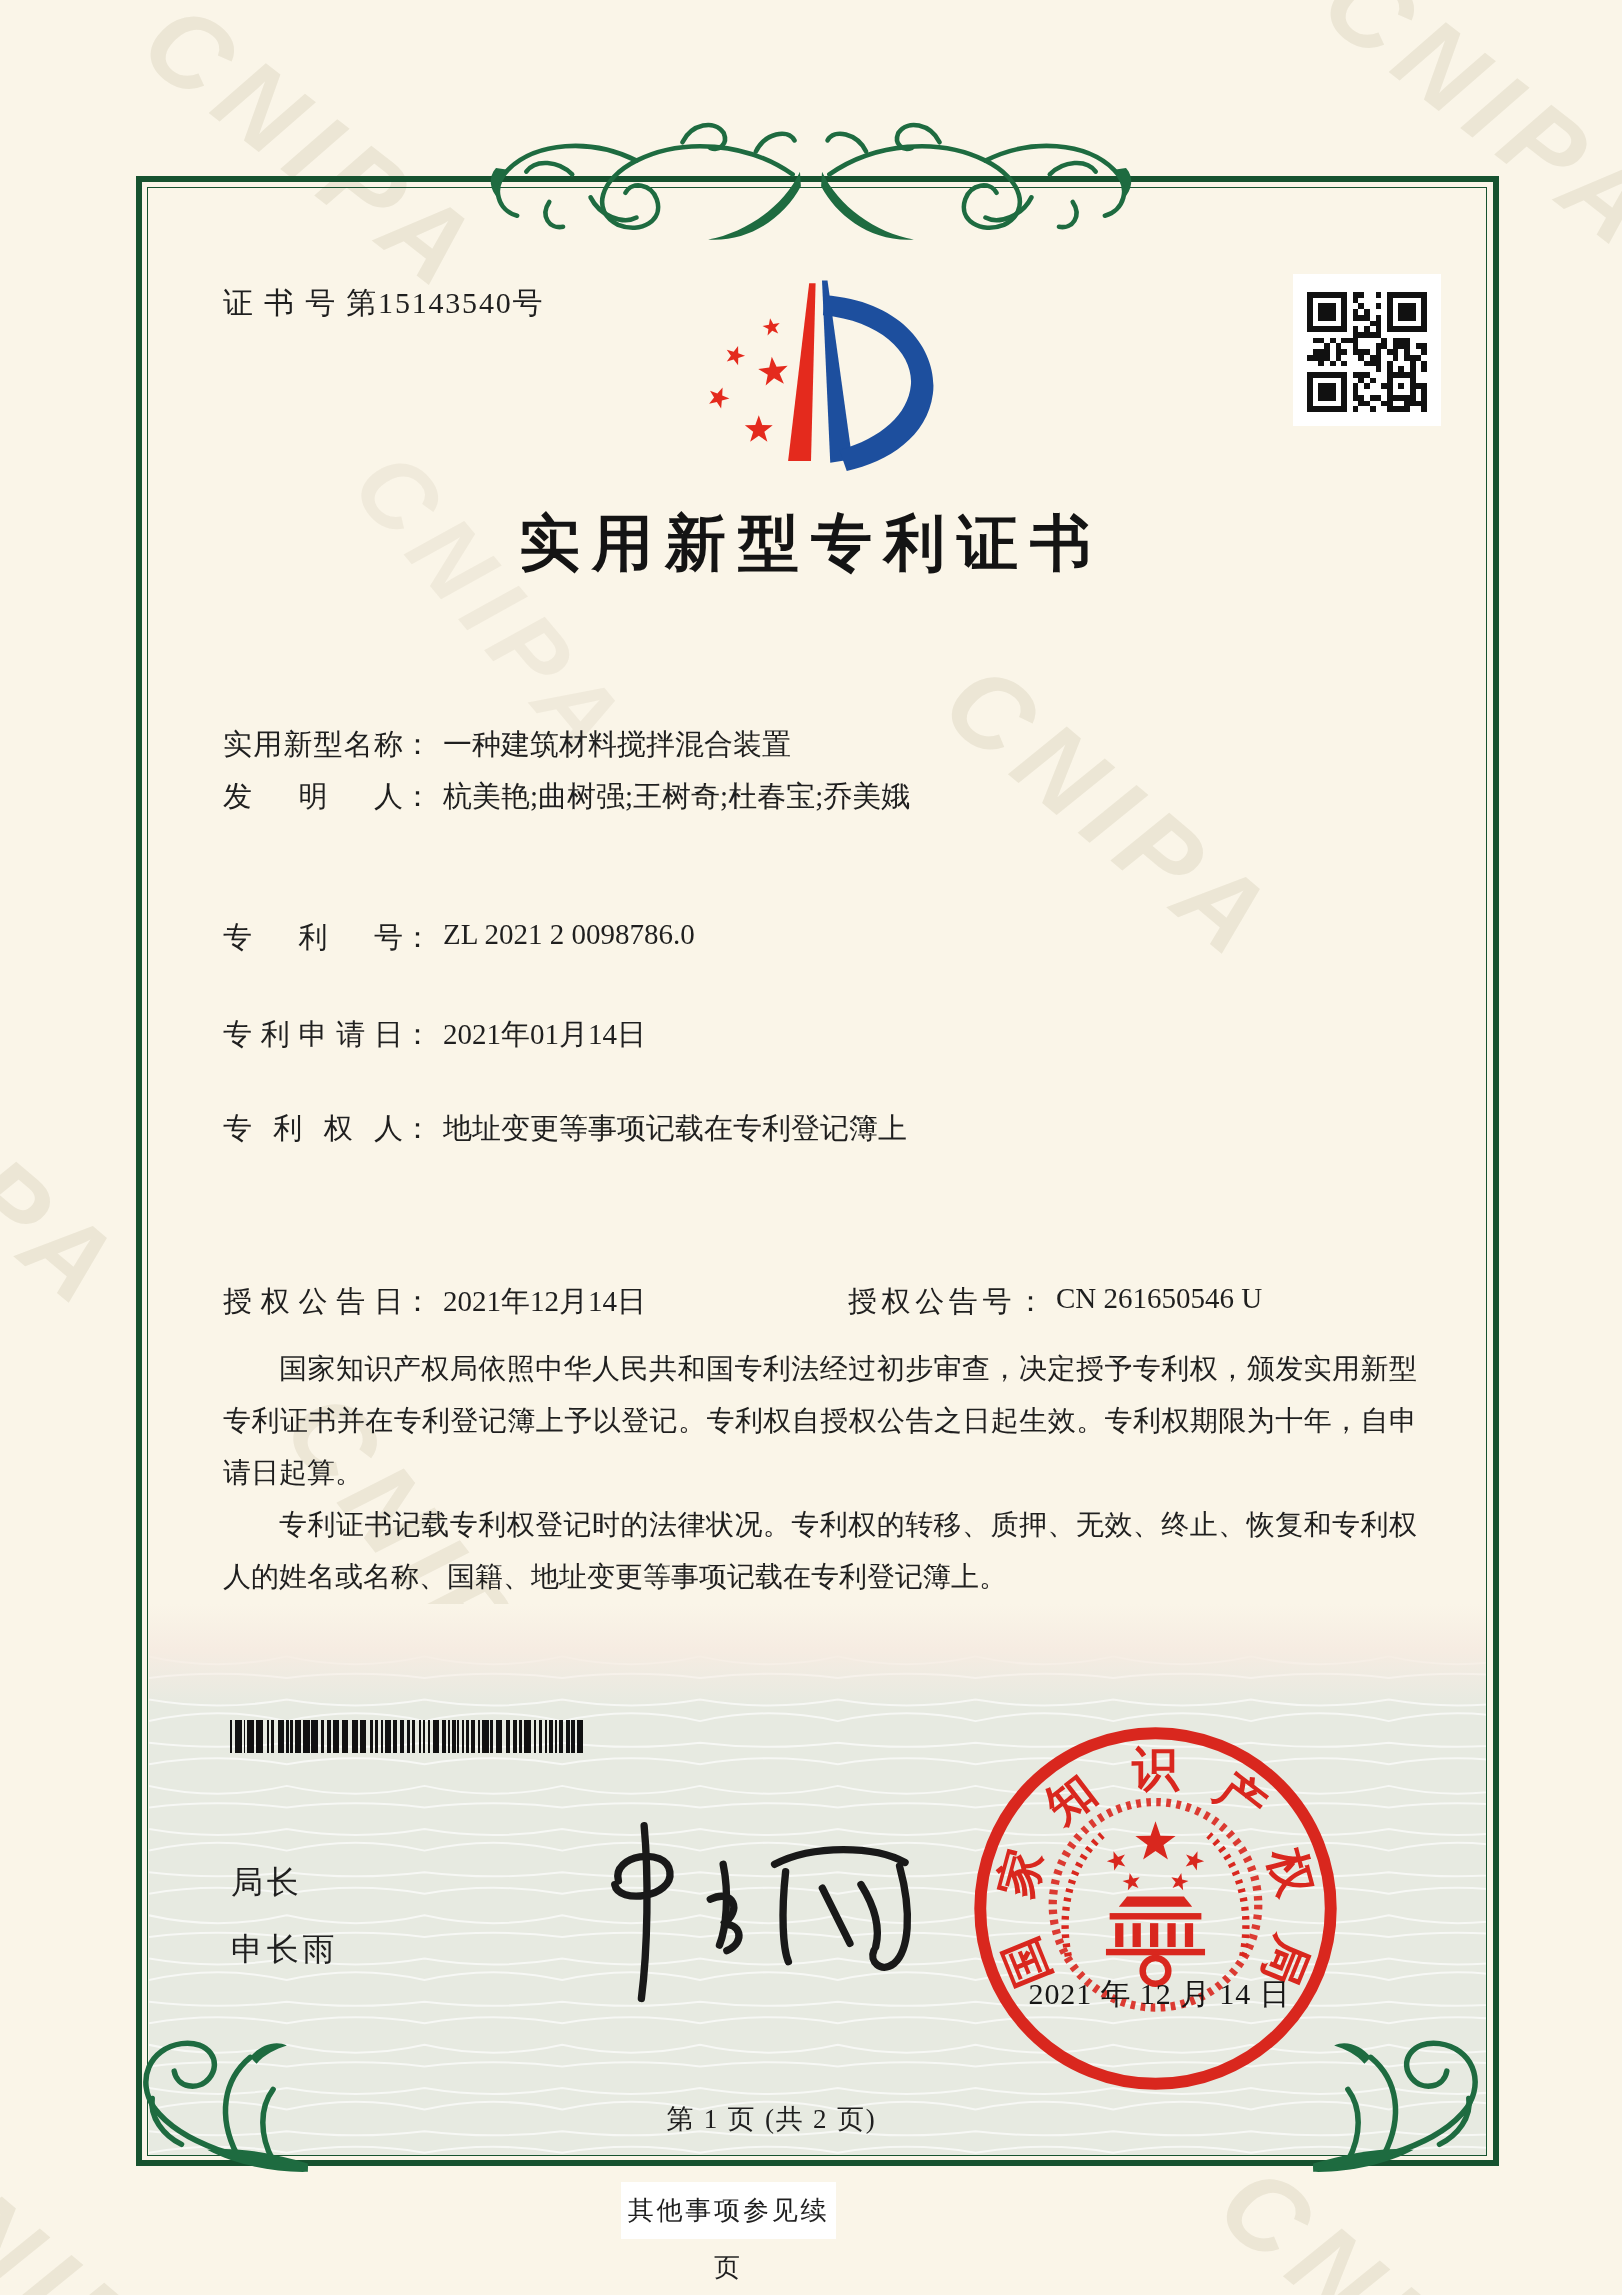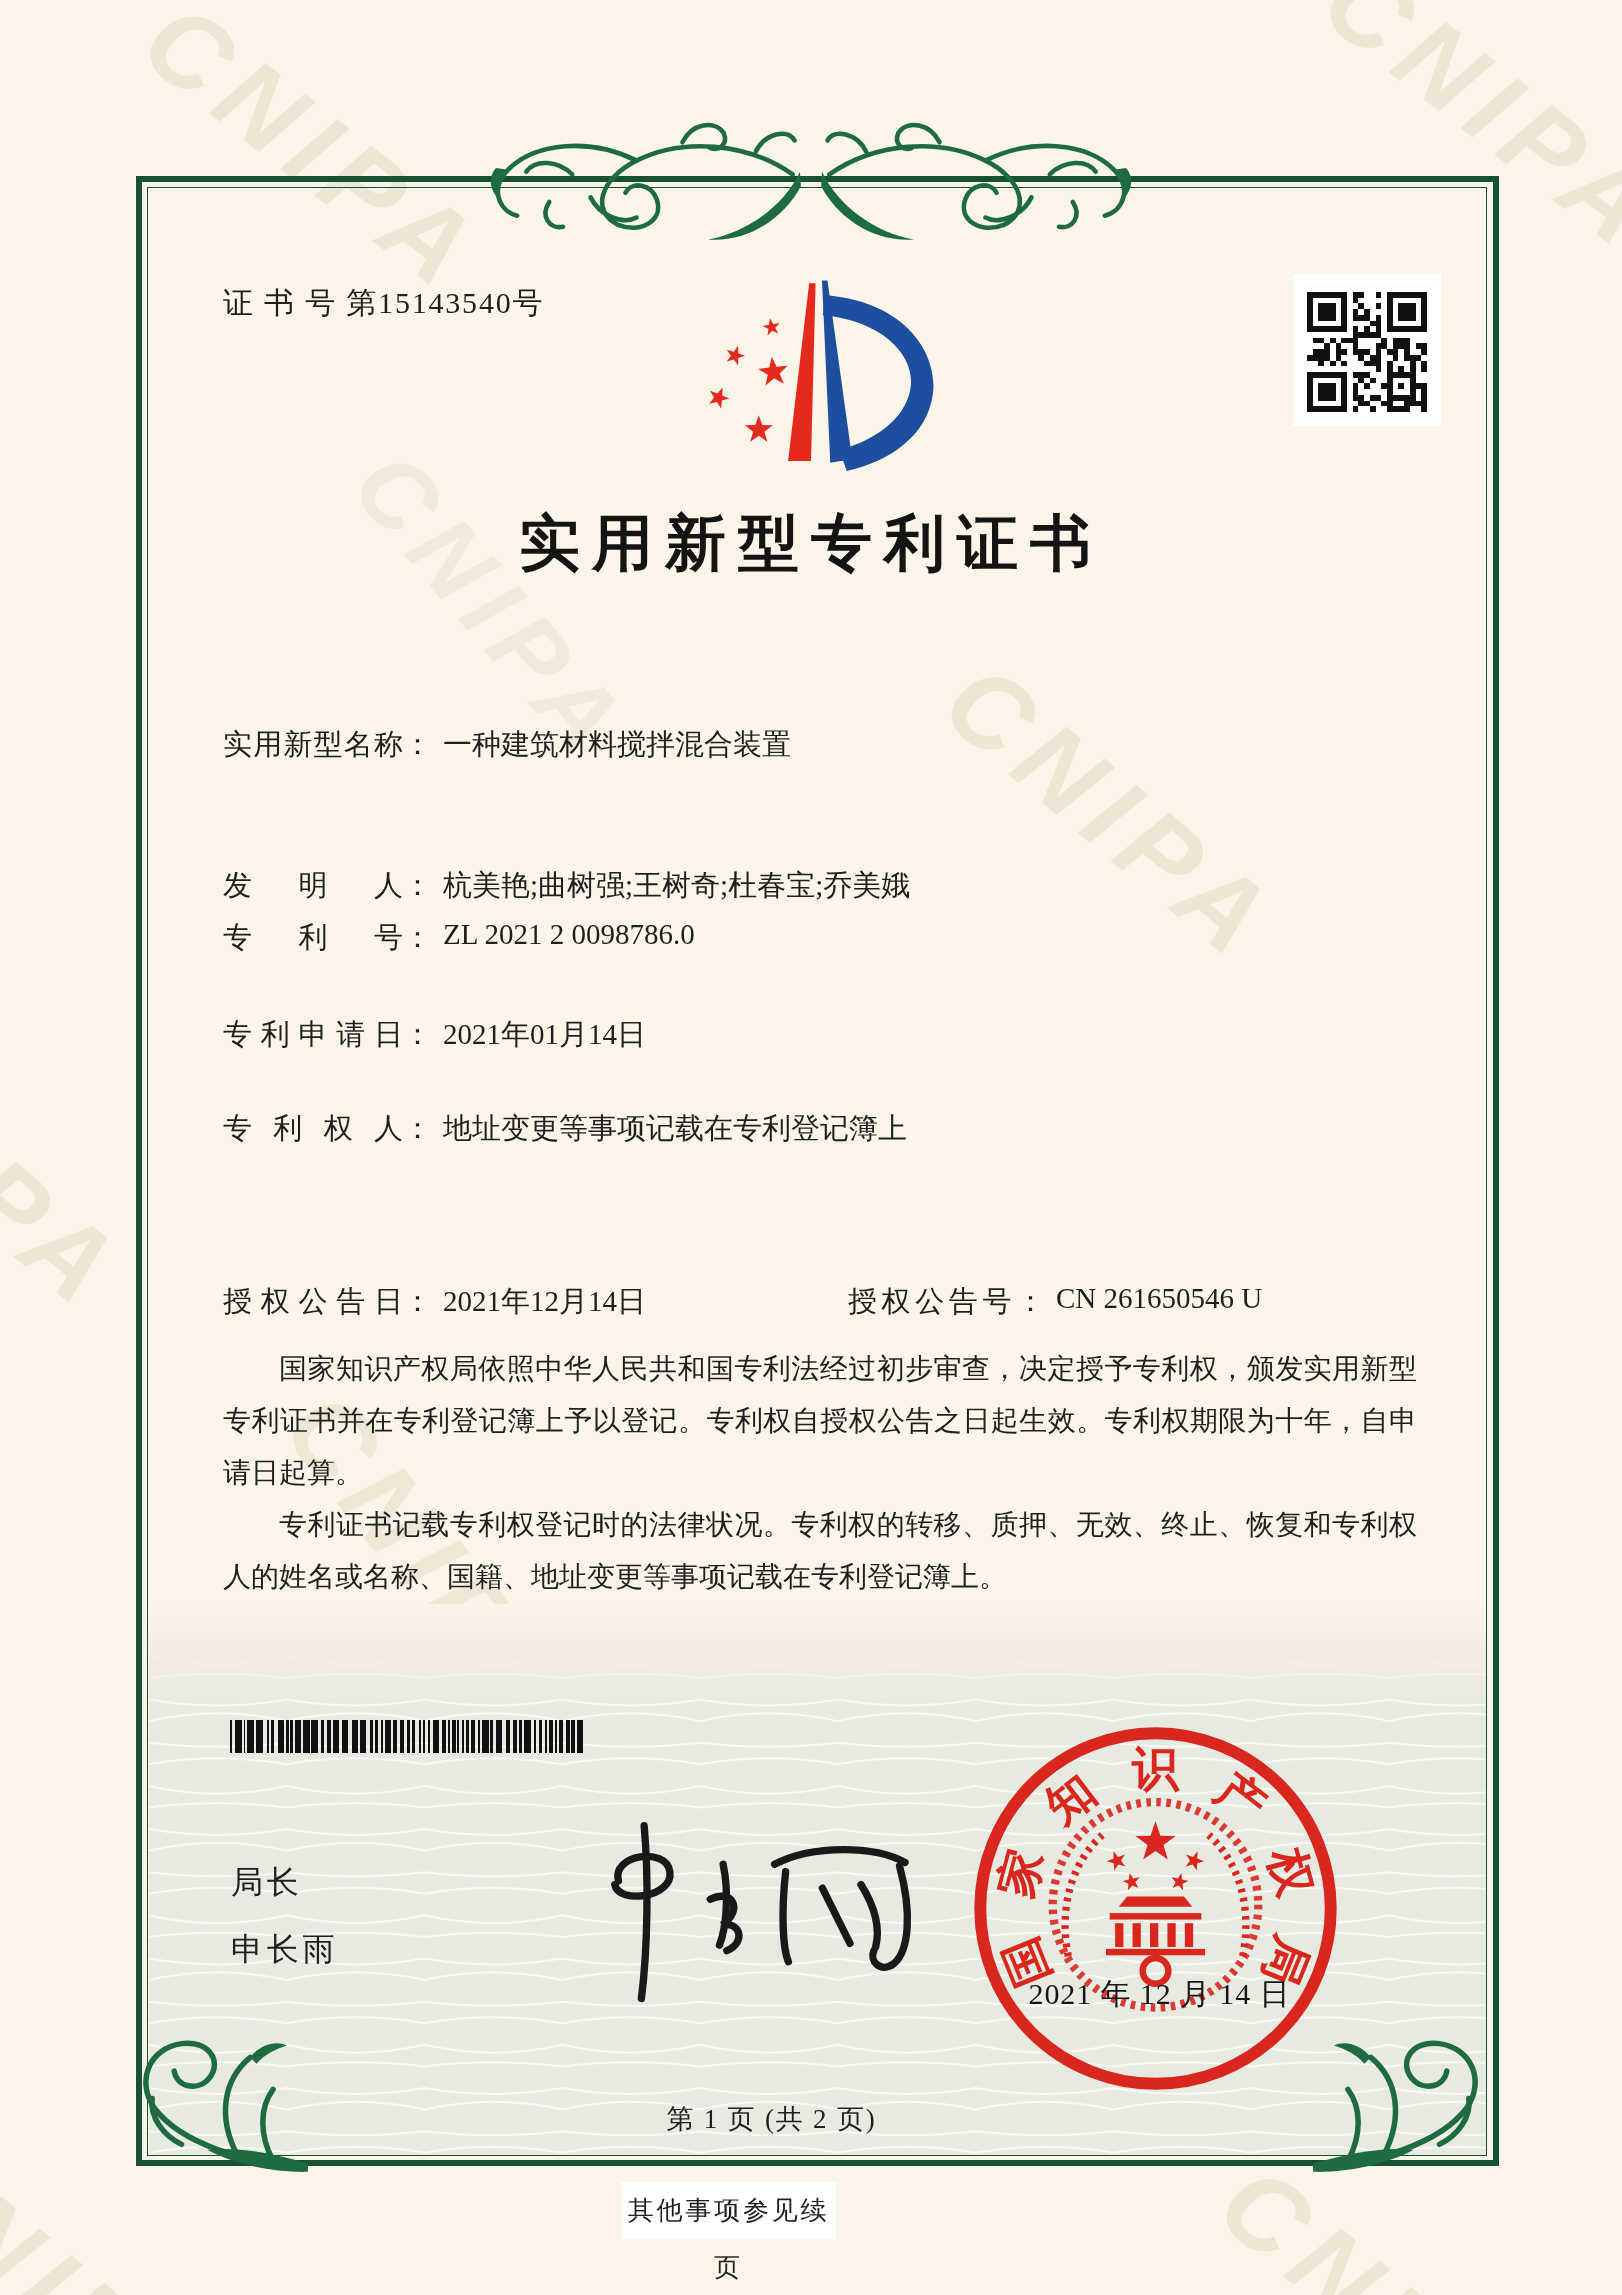--- a/index.html
+++ b/index.html
@@ -351,21 +351,21 @@
         <rect x="93.57" y="93.57" width="18.71" height="18.71" fill="#fff"></rect>
         <rect x="99.81" y="99.81" width="6.24" height="6.24" fill="#111"></rect>
       </svg>
   </div>
 
   <div id="doc-title">实用新型专利证书</div>
 
   <div class="frow" style="top:725px;">
     <span class="flabel">实用新型名称</span><span class="fcolon">：</span><span class="fvalue">一种建筑材料搅拌混合装置</span>
   </div>
-  <div class="frow" style="top:866px;">
+  <div class="frow" style="top:777px;">
     <span class="flabel">发明人</span><span class="fcolon">：</span><span class="fvalue">杭美艳;曲树强;王树奇;杜春宝;乔美娥</span>
   </div>
   <div class="frow" style="top:918px;">
     <span class="flabel">专利号</span><span class="fcolon">：</span><span class="fvalue">ZL 2021 2 0098786.0</span>
   </div>
   <div class="frow" style="top:1015px;">
     <span class="flabel">专利申请日</span><span class="fcolon">：</span><span class="fvalue">2021年01月14日</span>
   </div>
   <div class="frow" style="top:1109px;">
     <span class="flabel">专利权人</span><span class="fcolon">：</span><span class="fvalue">地址变更等事项记载在专利登记簿上</span>

